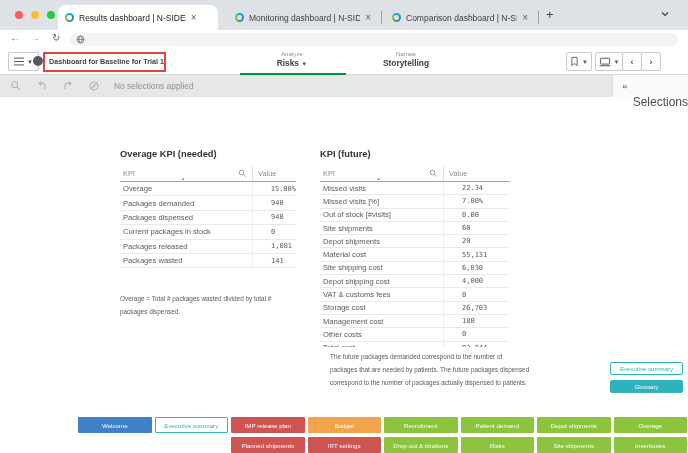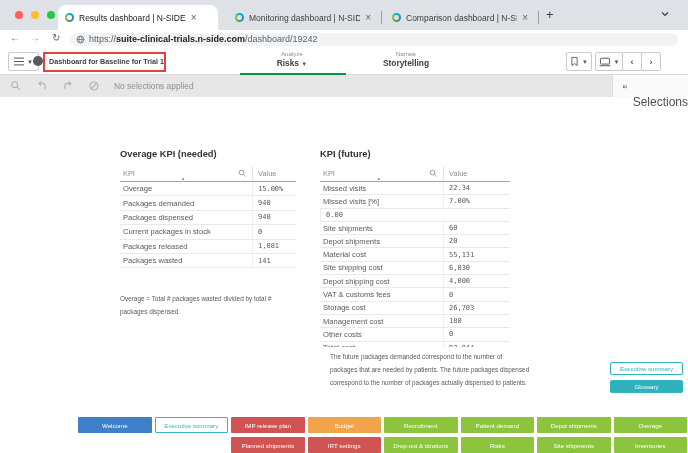--- a/index.html
+++ b/index.html
@@ -74,21 +74,21 @@
   .tbl2 .th-kpi, .tbl2 .trow .tcell-kpi { width:123px; }
   .th-val { flex:1; display:flex; align-items:center; padding-left:5px; border-left:1px solid #e3e3e3; }
   .sort-asc { position:absolute; left:46%; bottom:0px; font-size:4.5px; color:#8c8c8c; }
   .th-search { position:absolute; right:5px; top:3px; }
   .tbody { overflow:hidden; }
   .tbl2 .tbody { height:165px; }
   .trow { display:flex; border-bottom:1px solid #e9e9e9; }
   .tbl1 .trow { height:14.4px; }
   .tbl2 .trow { height:13.3px; }
   .tcell-kpi { display:flex; align-items:center; padding-left:3px; font-size:7.6px; color:#595959; white-space:nowrap; }
-  .tcell-val { flex:1; display:flex; align-items:center; padding-left:5px; border-left:1px solid #efefef; font-size:7px; color:#595959; font-family:"DejaVu Sans Mono", monospace; white-space:nowrap; }
+  .tcell-val { flex:1; display:flex; align-items:center; padding-left:18px; border-left:1px solid #efefef; font-size:7px; color:#595959; font-family:"DejaVu Sans Mono", monospace; white-space:nowrap; }
   .footnote { position:absolute; font-size:6.4px; color:#595959; line-height:13px; }
   .fn1 { left:120px; top:292px; width:180px; }
   .fn2 { left:330px; top:350px; width:200px; }
   
   .side-btn { position:absolute; left:610px; width:73px; height:13px; border-radius:2px; font-size:6.1px; display:flex; align-items:center; justify-content:center; font-family:inherit; }
   .side-btn-1 { top:362px; background:#fff; border:1px solid #2fb1be; color:#2fb1be; }
   .side-btn-2 { top:380px; background:#2fb1be; border:1px solid #2fb1be; color:#fff; }
   
   .bottomnav { position:absolute; left:78px; top:417px; width:609px; display:grid; grid-template-columns:repeat(8,1fr); column-gap:3px; row-gap:4px; }
   .nav-btn { height:16px; border:none; border-radius:1px; font-size:6.2px; color:#fff; display:flex; align-items:center; justify-content:center; font-family:inherit; white-space:nowrap; }
@@ -138,21 +138,20 @@
   <div class="urlbar">
     <span class="nav-ic" style="left:10px;">←</span>
     <span class="nav-ic" style="left:30px; color:#9aa0a6;">→</span>
     <span class="nav-ic" style="left:52px;">↻</span>
     <div class="url-pill">
       <svg width="9" height="9" viewBox="0 0 12 12">
         <circle cx="6" cy="6" r="4.6" fill="none" stroke="#5f6368" stroke-width="1"></circle>
         <ellipse cx="6" cy="6" rx="2" ry="4.6" fill="none" stroke="#5f6368" stroke-width="0.9"></ellipse>
         <line x1="1.4" y1="6" x2="10.6" y2="6" stroke="#5f6368" stroke-width="0.9"></line>
       </svg>
-      <span class="url-text"><span class="url-dim">https://</span><span class="url-domain">suite-clinical-trials.n-side.com</span><span class="url-dim">/dashboard/19242</span></span>
     </div>
   </div>
 
   <div class="qbar">
     <div class="qbtn btn-menu">
       <span class="icon-bars"></span>
       <span class="caret">▼</span>
     </div>
     <span class="app-circle"></span>
     <span class="sheet-title">Dashboard for Baseline for Trial 1</span>
@@ -306,20 +305,21 @@
           <span class="tcell-kpi">Missed visits</span>
           <span class="tcell-val">22.34</span>
         </div>
 
         <div class="trow">
           <span class="tcell-kpi">Missed visits [%]</span>
           <span class="tcell-val">7.00%</span>
         </div>
 
         <div class="trow">
+          <span class="tcell-kpi">Out of stock [#visits]</span>
           <span class="tcell-val">0.00</span>
         </div>
 
         <div class="trow">
           <span class="tcell-kpi">Site shipments</span>
           <span class="tcell-val">60</span>
         </div>
 
         <div class="trow">
           <span class="tcell-kpi">Depot shipments</span>

